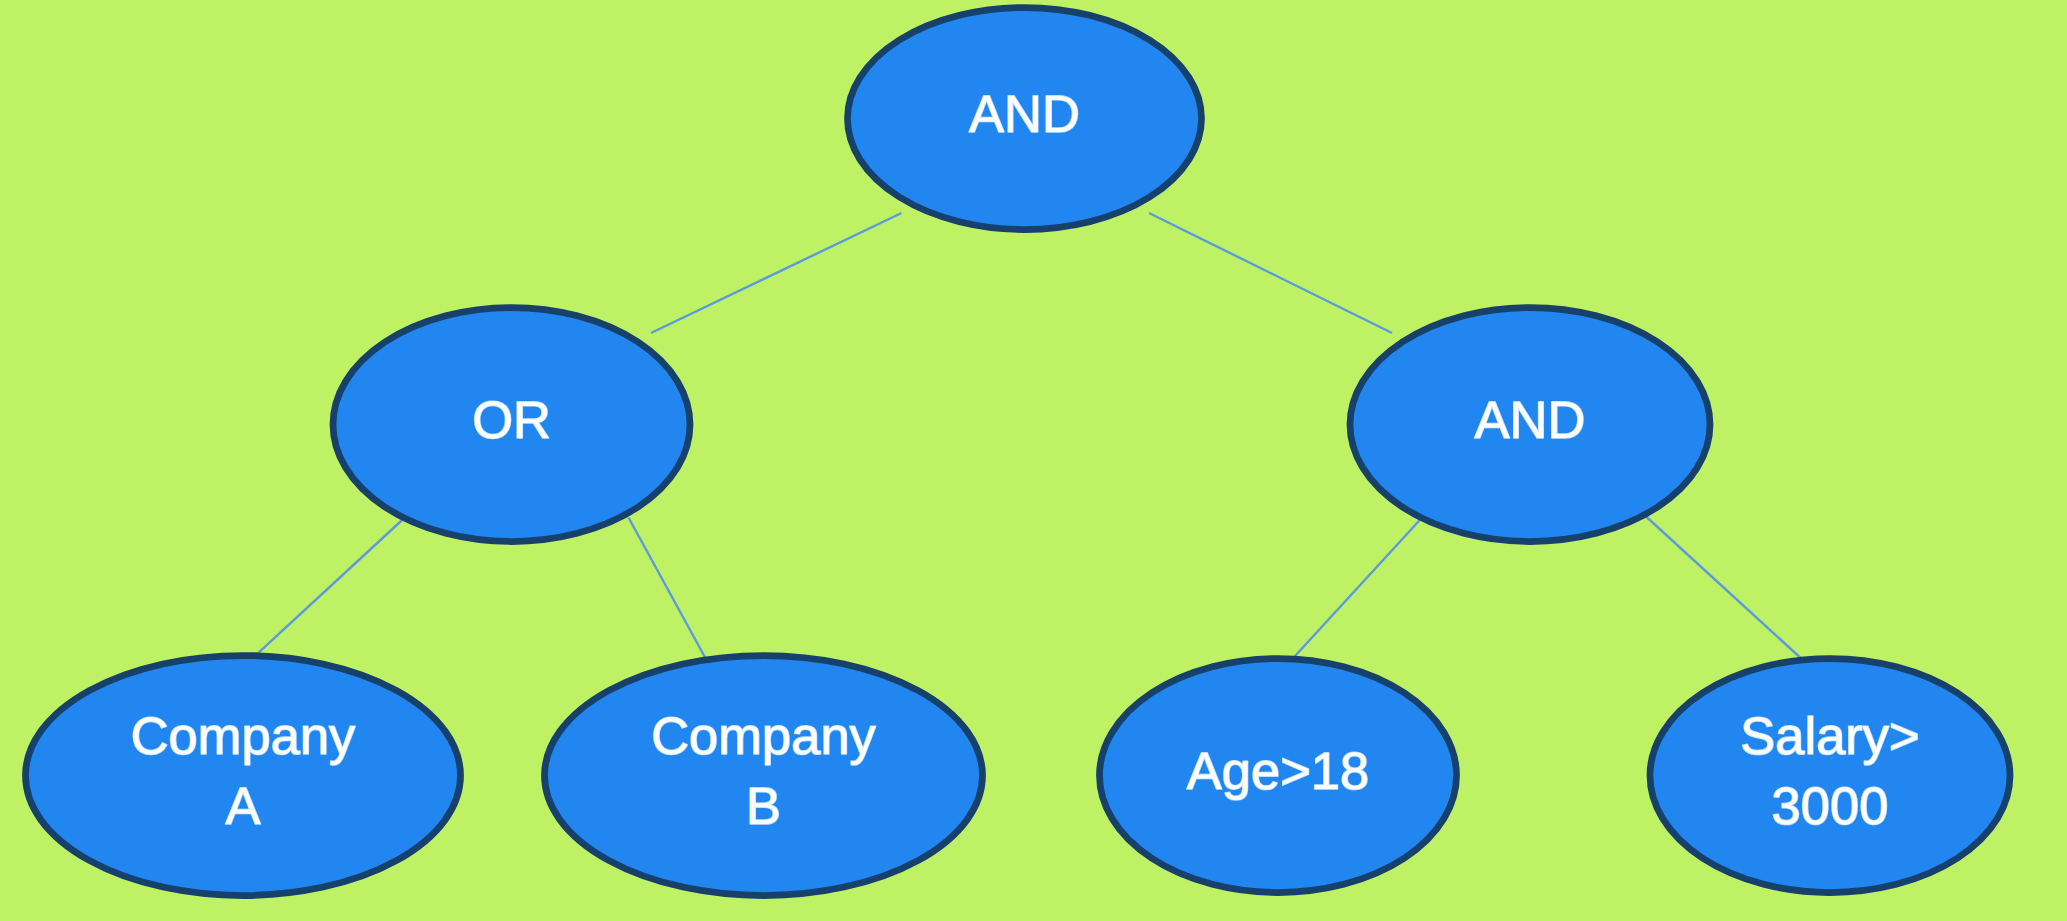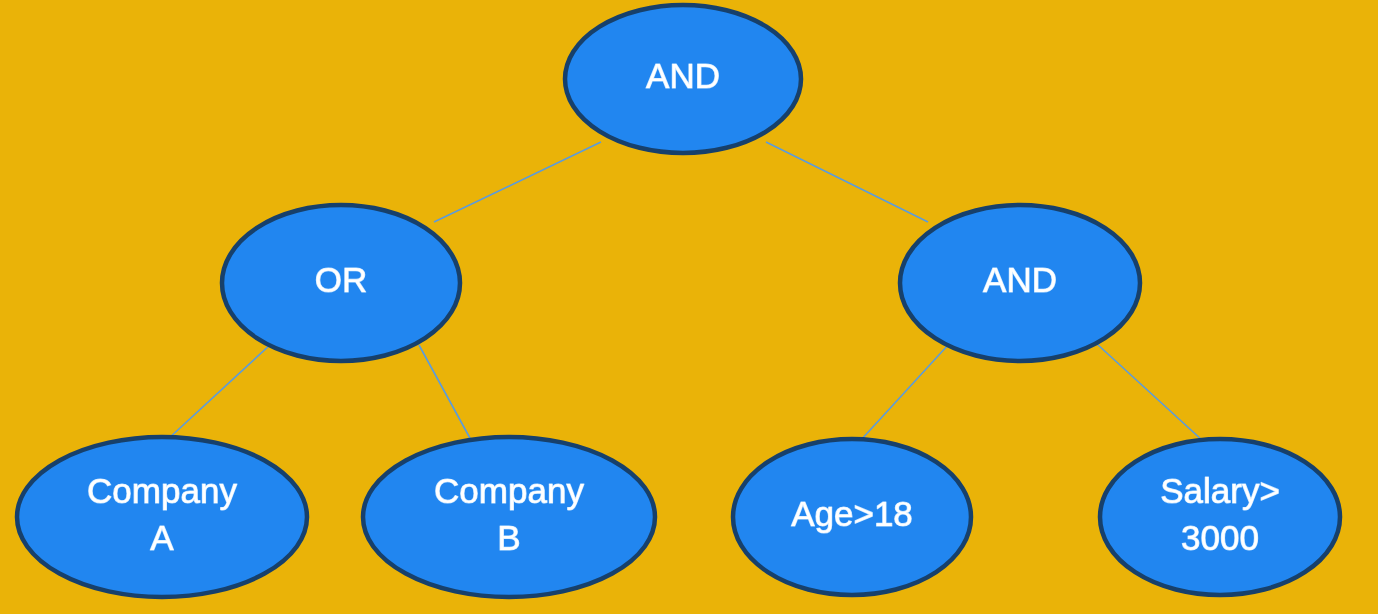--- a/index.html
+++ b/index.html
@@ -7,21 +7,21 @@
     padding: 0;
     background: #ffffff;
   }
   body {
     font-family: "Liberation Sans", sans-serif;
   }
   #canvas-wrap {
     position: relative;
     width: 1378px;
     height: 614px;
-    background: #eab308;
+    background: #bef264;
     overflow: hidden;
   }
   svg#tree-svg {
     position: absolute;
     top: 0;
     left: 0;
     width: 1378px;
     height: 614px;
     display: block;
   }

